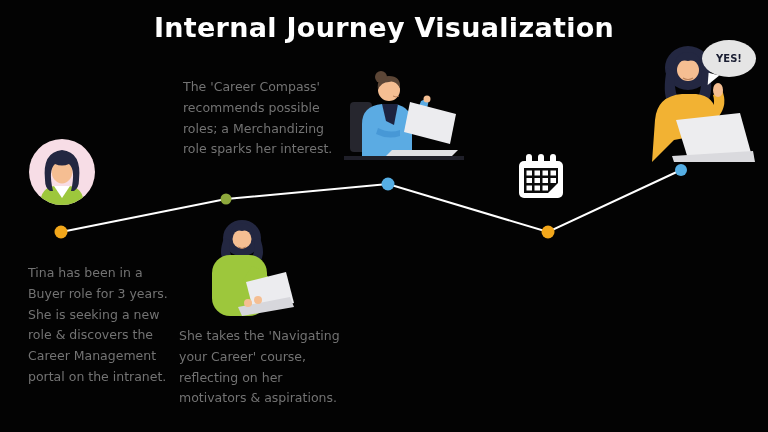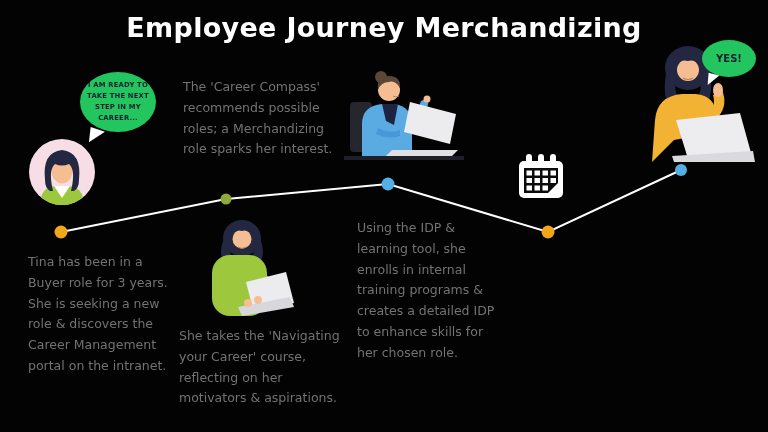--- a/index.html
+++ b/index.html
@@ -3,56 +3,53 @@
 <meta charset="utf-8">
 <style>
   html,body{margin:0;padding:0;background:#000;}
   body{width:768px;height:432px;overflow:hidden;font-family:"DejaVu Sans","Liberation Sans",sans-serif;}
   .stage{position:relative;width:768px;height:432px;background:#030303;}
   .title{position:absolute;top:12px;left:0;width:100%;margin:0;text-align:center;
          color:#fff;font-size:27px;font-weight:700;letter-spacing:.3px;}
   .timeline{position:absolute;left:0;top:0;z-index:1;}
   .illus{position:absolute;z-index:2;}
   .txt{position:absolute;color:#737373;font-size:12.5px;line-height:1.66;z-index:3;}
-  .s1{left:28px;top:252px;width:140px;}
+  .s1{left:28px;top:263px;width:140px;}
   .s2top{left:183px;top:77px;width:152px;}
   .s2bot{left:179px;top:326px;width:164px;}
   .s3{left:357px;top:218px;width:142px;}
   .s4{left:500px;top:250px;width:130px;}
   .s5{left:645px;top:201px;width:122px;}
-  .bubble{position:absolute;background:#22c55e;color:#1B1F33;font-weight:700;z-index:5;
+  .bubble{position:absolute;background:#e5e5e5;color:#1B1F33;font-weight:700;z-index:5;
           display:flex;align-items:center;justify-content:center;text-align:center;}
   .bubble::after{content:"";position:absolute;border-style:solid;}
   .bubble-intro{left:80px;top:72px;width:76px;height:60px;border-radius:50%;
                 font-size:6.8px;line-height:1.6;padding:7px;box-sizing:border-box;letter-spacing:.2px;}
   .bubble-intro::after{left:8px;bottom:-12px;border-width:15px 12px 0 3px;
                 border-color:#fff transparent transparent transparent;transform:rotate(18deg);}
   .bubble-yes{left:702px;top:40px;width:54px;height:37px;border-radius:50%;font-size:10px;}
   .bubble-yes::after{left:5px;bottom:-9px;border-width:12px 9px 0 2px;
                 border-color:#fff transparent transparent transparent;transform:rotate(14deg);}
 </style>
 </head>
 <body>
 
 <div class="stage">
 
-  <h1 class="title">Employee Journey Merchandizing</h1>
+  <h1 class="title">Internal Journey Visualization</h1>
 
   <svg class="timeline" width="768" height="432" viewBox="0 0 768 432">
     <polyline points="61,232 226,199 388,184 548,232 681,170" fill="none" stroke="#FFFFFF" stroke-width="2"></polyline>
     <circle cx="61" cy="232" r="6.5" fill="#F2A71B"></circle>
     <circle cx="226" cy="199" r="5.5" fill="#8EA93C"></circle>
     <circle cx="388" cy="184" r="6.5" fill="#55AEE4"></circle>
     <circle cx="548" cy="232" r="6.5" fill="#F2A71B"></circle>
     <circle cx="681" cy="170" r="6" fill="#55AEE4"></circle>
   </svg>
 
-  <div class="bubble bubble-intro">
-    <span>I AM READY TO TAKE THE NEXT STEP IN MY CAREER...</span>
-  </div>
 
   <svg class="illus" style="left:28px;top:138px;" width="68" height="68" viewBox="0 0 68 68">
     <defs>
         <clipPath id="avc">
           <circle cx="34" cy="34" r="33"></circle>
         </clipPath>
       </defs>
     <circle cx="34" cy="34" r="33" fill="#F7DDE6"></circle>
     <g clip-path="url(#avc)">
       <path d="M12 68 Q12 49 27 48 L41 48 Q56 49 56 68 Z" fill="#9DC73C"></path>
@@ -92,21 +89,20 @@
     <path d="M34 60 Q46 66 56 62 L56 68 Q44 72 32 66 Z" fill="#4798d6"></path>
     <circle cx="45" cy="22" r="11" fill="#F5BE92"></circle>
     <path d="M34 22 Q32 8 45 8 Q57 8 56 20 Q51 12 45 14 Q37 14 34 22 Z" fill="#5C4636"></path>
     <circle cx="37" cy="9" r="6" fill="#5C4636"></circle>
     <path d="M49 28 q3 2 6 0" stroke="#b9805a" stroke-width="1" fill="none"></path>
     <polygon points="66,34 112,46 106,76 60,64" fill="#ECECEF"></polygon>
     <polygon points="48,82 114,82 108,88 42,88" fill="#E0E0E4"></polygon>
     <rect x="0" y="88" width="120" height="4" fill="#1f1f29"></rect>
   </svg>
 
-  <div class="txt s3">Using the IDP &amp; learning tool, she enrolls in internal training programs &amp; creates a detailed IDP to enhance skills for her chosen role.</div>
 
   <svg class="illus" style="left:516px;top:152px;" width="50" height="50" viewBox="0 0 50 50">
     <rect x="10" y="2" width="6" height="12" rx="3" fill="#FFFFFF"></rect>
     <rect x="22" y="2" width="6" height="12" rx="3" fill="#FFFFFF"></rect>
     <rect x="34" y="2" width="6" height="12" rx="3" fill="#FFFFFF"></rect>
     <rect x="3" y="9" width="44" height="37" rx="5" fill="#FFFFFF"></rect>
     <rect x="8" y="16" width="34" height="25" fill="#0B0B0B"></rect>
     <rect x="10.5" y="18.5" width="5.5" height="5" fill="#FFFFFF"></rect>
     <rect x="18.5" y="18.5" width="5.5" height="5" fill="#FFFFFF"></rect>
     <rect x="26.5" y="18.5" width="5.5" height="5" fill="#FFFFFF"></rect>

